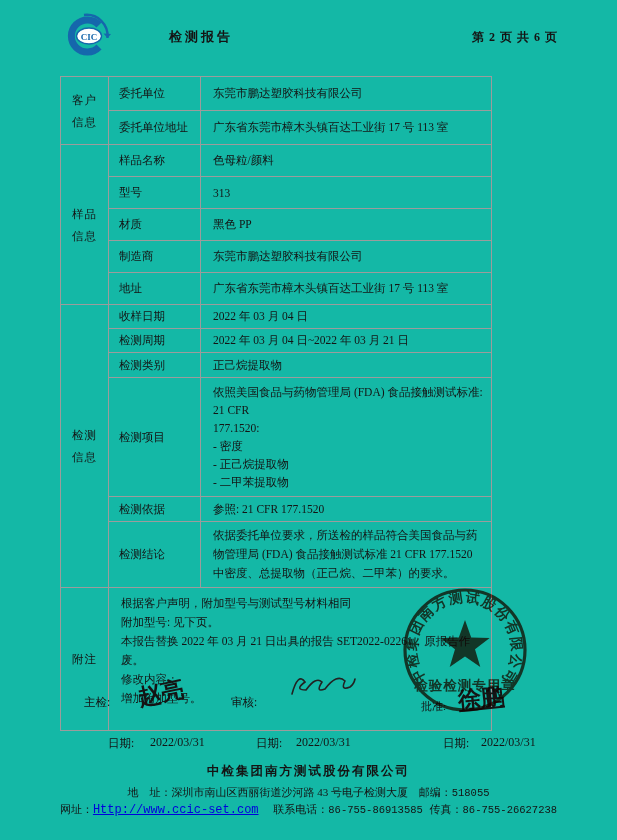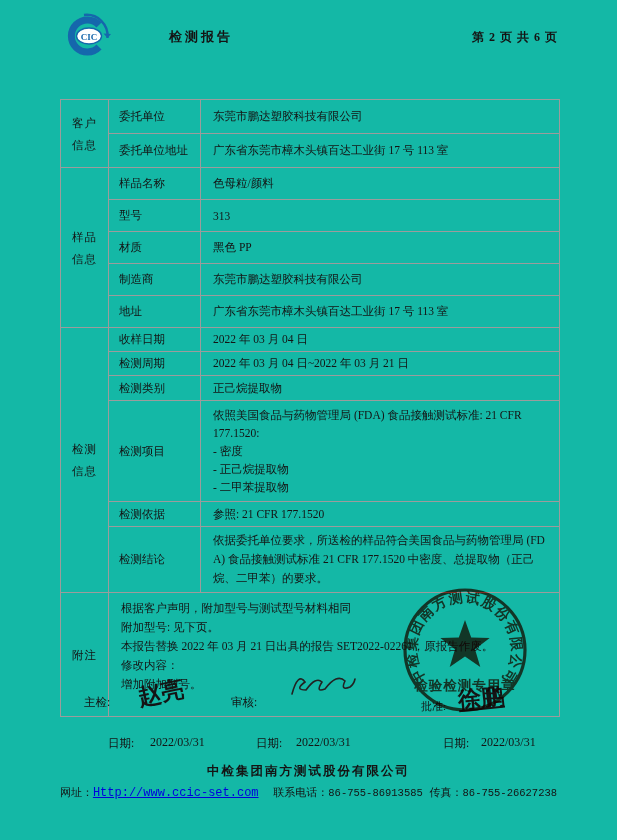--- a/index.html
+++ b/index.html
@@ -7,21 +7,21 @@
     position:relative; width:617px; height:840px; background:#14b8a6;
     font-family:"Liberation Serif", serif; color:#141414; overflow:hidden;
   }
   
   .hdr-logo { position:absolute; left:62px; top:12px; }
   .hdr-title { position:absolute; left:129px; top:28px; font-size:13px; font-weight:bold; letter-spacing:3px;margin-left:40px; }
   .hdr-no { position:absolute; left:234px; top:29px; font-size:12px; font-weight:bold; }
   .hdr-pages { position:absolute; left:472px; top:29px; font-size:12px; font-weight:bold; letter-spacing:1px; }
 
   
-  table.report { position:absolute; left:60px; top:76px; width:500px; border-collapse:collapse; table-layout:fixed;margin-top:23px; }
+  table.report { position:absolute; left:60px; top:76px; width:432px; border-collapse:collapse; table-layout:fixed; }
   .report td { border:1px solid #9c9c9c; font-size:11.5px; vertical-align:middle; padding:2px 6px; word-break:break-all; }
   td.sec { text-align:center; white-space:pre-line; line-height:22px; padding:2px 1px; letter-spacing:1px; }
   td.fld { padding-left:10px; }
   td.val { padding-left:12px; }
   td.pre { white-space:pre-line; line-height:18px; padding-top:5px; padding-bottom:5px; }
   td.wrap { line-height:19px; padding-top:4px; padding-bottom:4px; }
   td.notes { white-space:pre-line; line-height:19px; padding-top:6px; padding-bottom:22px; vertical-align:top; }
 
   
   .abs { position:absolute; }
@@ -168,19 +168,23 @@
         <textPath href="#ringPath" startOffset="14.5%">中检集团南方测试股份有限公司</textPath>
       </text>
       <polygon points="76,36 82.2,53.5 100.7,54 86,65.2 91.3,83 76,72.5 60.7,83 66,65.2 51.3,54 69.8,53.5" fill="#d93a2b"></polygon>
       <text x="76" y="106" text-anchor="middle" font-size="13.5" font-weight="bold" fill="#d93a2b" letter-spacing="1" font-family="Liberation Serif, serif">检验检测专用章</text>
     </svg>
   </div>
 
   <div class="footer">
     <div class="f-company">中检集团南方测试股份有限公司</div>
     <div class="f-line">
+      <span>地　址：</span><span>深圳市南山区西丽街道沙河路 43 号电子检测大厦</span>
+      <span style="margin-left:8px;">邮编：</span><span class="f-mono">518055</span>
+    </div>
+    <div class="f-line">
       <span>网址：</span><a class="f-url" href="#">Http://www.ccic-set.com</a>
       <span style="margin-left:12px;">联系电话：</span><span class="f-mono">86-755-86913585</span>
       <span style="margin-left:4px;">传真：</span><span class="f-mono">86-755-26627238</span>
     </div>
   </div>
 
 </div>
 
 </body></html>

